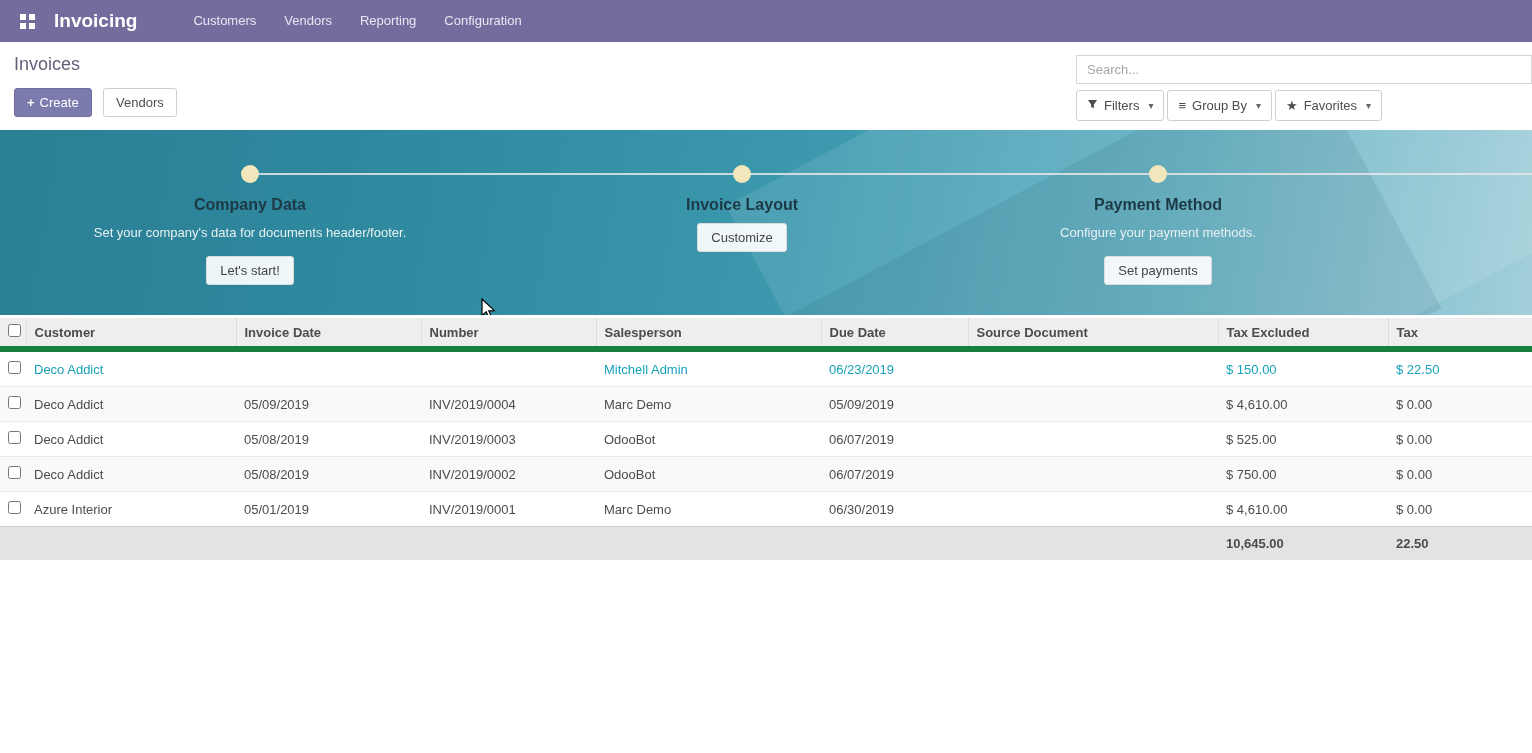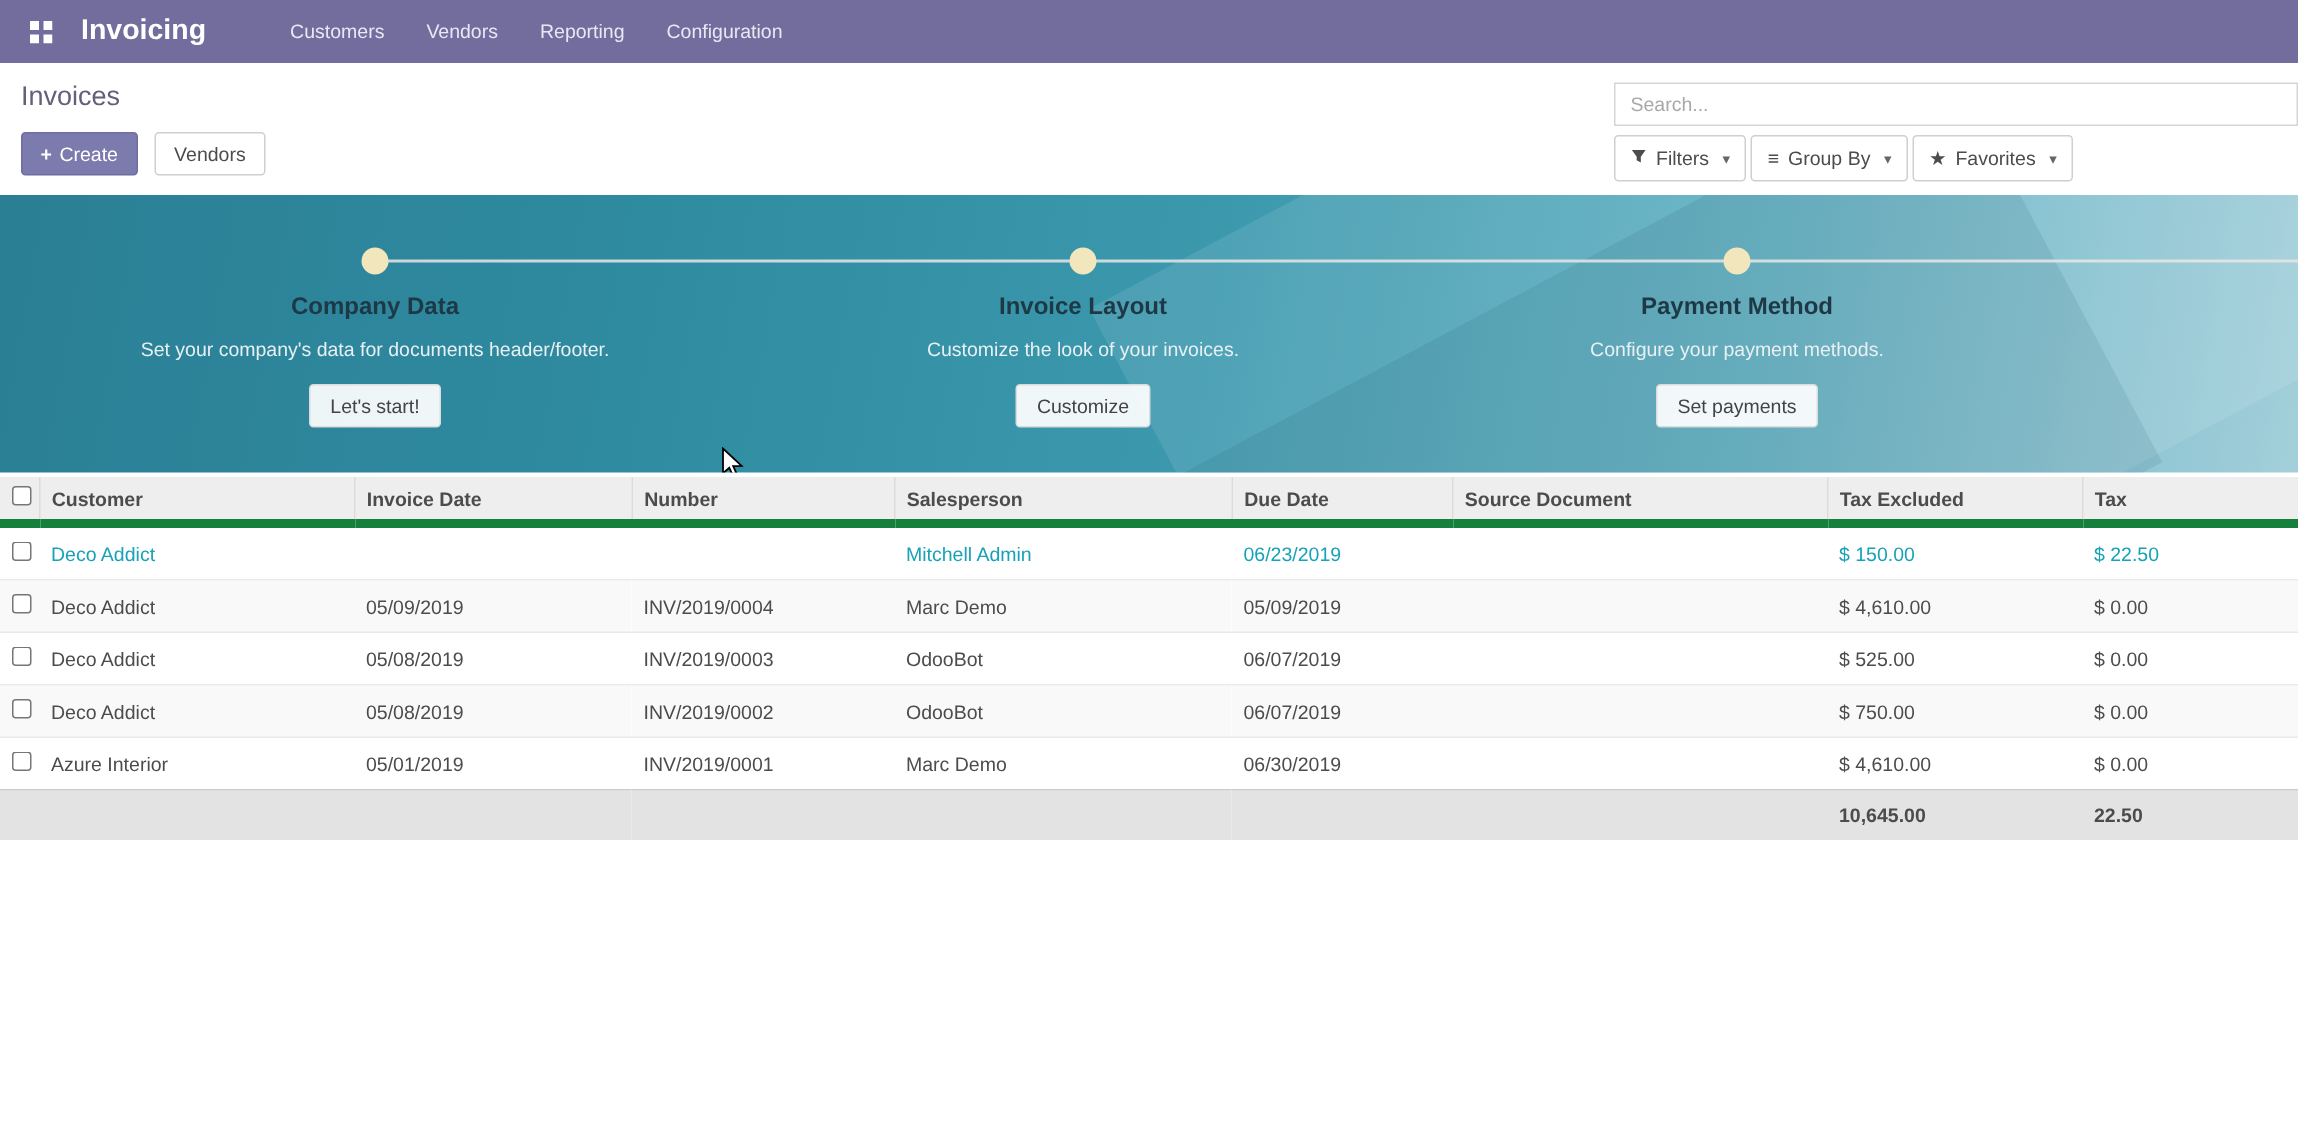--- a/index.html
+++ b/index.html
@@ -38,21 +38,21 @@
   .banner .streak2 { position:absolute; width:700px; height:300px; right:120px; top:60px;
     background:rgba(20,70,90,0.10); transform:rotate(-28deg); }
   .timeline { position:absolute; top:43px; left:250px; right:0; height:2px;
     background:rgba(230,230,230,0.85); z-index:1; }
   .step { position:absolute; top:35px; width:380px; text-align:center; z-index:2; }
   .step .dot { width:18px; height:18px; border-radius:50%; background:#f2e7bc; margin:0 auto 13px; }
   .step h3 { font-size:16px; font-weight:bold; color:#1d3946; margin-bottom:9px; }
   .step p { font-size:13px; line-height:19px; color:#e7f0f3; margin-bottom:14px; }
   .step .btn-step { font-size:13px; padding:6px 13px; border:1px solid #dcdcdc; border-radius:3px;
     background:rgba(255,255,255,0.92); color:#444; cursor:pointer; font-family:inherit; }
-  .step1 { left:60px; } .step2 { left:532px; } .step3 { left:968px; }
+  .step1 { left:60px; } .step2 { left:552px; } .step3 { left:968px; }
   .cursor { position:absolute; left:481px; top:168px; z-index:5; }
 
   
   table { width:1532px; table-layout:fixed; border-collapse:collapse; font-size:13px;
     color:#4c4c4c; margin-top:3px; }
   thead th { background:#eeeeee; font-weight:bold; text-align:left; padding:6px 8px;
     border-right:1px solid #dcdcdc; border-bottom:6px solid #15803d; white-space:nowrap; cursor:pointer; }
   thead th:last-child { border-right:none; }
   tbody td { padding:9px 8px; border-top:1px solid #e9e9e9; white-space:nowrap;
     overflow:hidden; cursor:pointer; }
@@ -125,21 +125,20 @@
   <div class="step step1">
     <div class="dot"></div>
     <h3>Company Data</h3>
     <p>Set your company's data for documents header/footer.</p>
     <button class="btn-step">Let's start!</button>
   </div>
 
   <div class="step step2">
     <div class="dot"></div>
     <h3>Invoice Layout</h3>
-    <p>Customize the look of your invoices.</p>
     <button class="btn-step">Customize</button>
   </div>
 
   <div class="step step3">
     <div class="dot"></div>
     <h3>Payment Method</h3>
     <p>Configure your payment methods.</p>
     <button class="btn-step">Set payments</button>
   </div>
 

